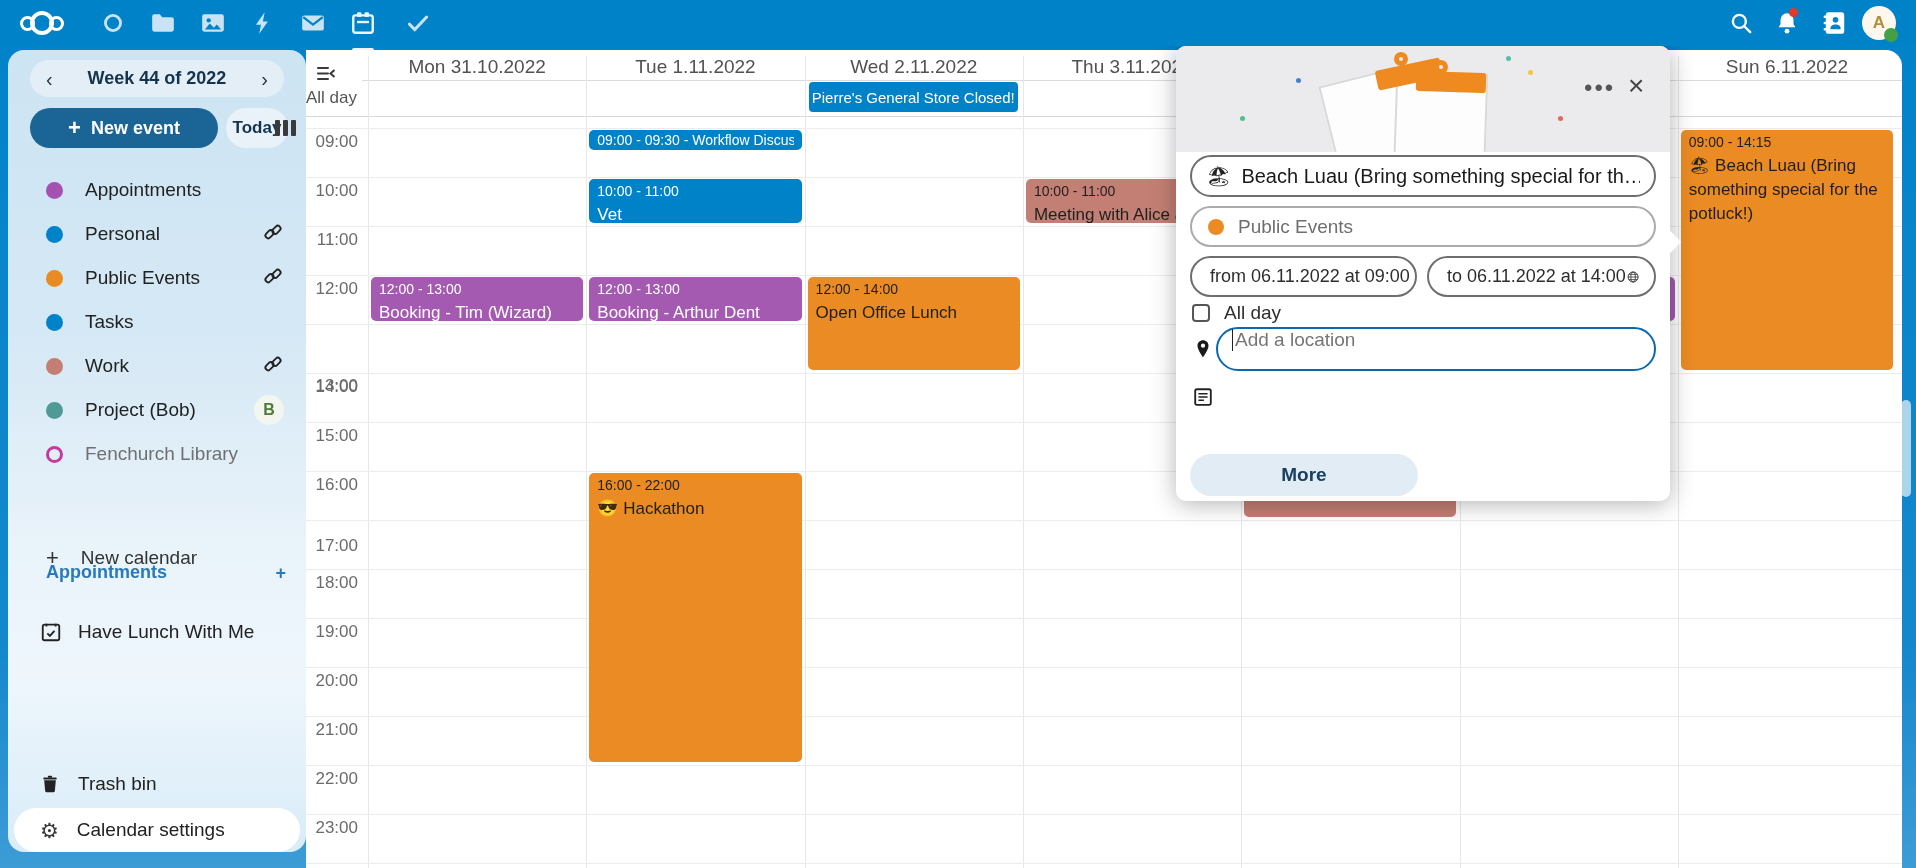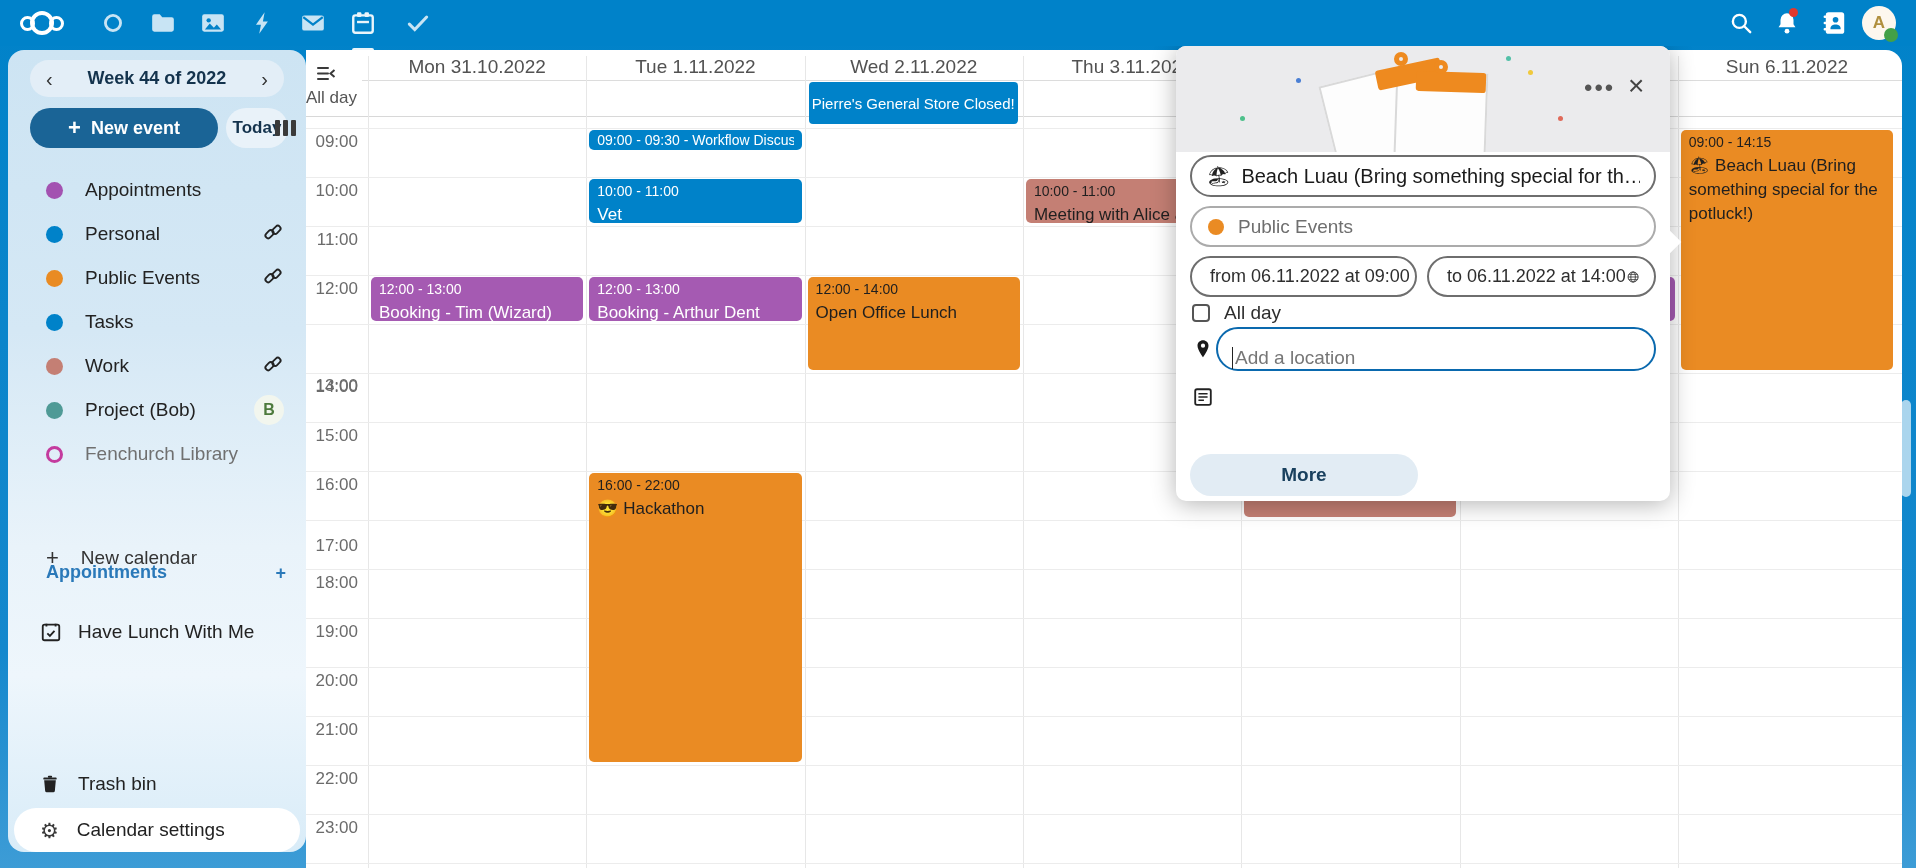--- a/index.html
+++ b/index.html
@@ -72,21 +72,21 @@
   .hour-label { position:absolute; left:0; width:52px; text-align:right; font-size:17px; color:#6b6b6b; }
   .event { position:absolute; border-radius:5px; padding:3px 8px; overflow:hidden; cursor:pointer; }
   .event .ev-time { font-size:14px; line-height:19px; white-space:nowrap; }
   .event .ev-title { font-size:17px; line-height:24px; margin-top:2px; }
   .event.oneline { display:flex; align-items:center; padding:0 8px; }
   .event.oneline .ev-line { font-size:14px; white-space:nowrap; overflow:hidden; }
   .ev-blue { background:#0082c9; color:#fff; }
   .ev-purple { background:#a55ab2; color:#fff; }
   .ev-orange { background:#ea8b23; color:#1f1f1f; }
   .ev-salmon { background:#c47f74; color:#1f1f1f; }
-  .allday-event { position:absolute; top:32px; height:42px; border-radius:4px; display:flex; align-items:center;
+  .allday-event { position:absolute; top:32px; height:30px; border-radius:4px; display:flex; align-items:center;
                   justify-content:center; font-size:15px; white-space:nowrap; overflow:hidden; cursor:pointer; }
   
   .popup { position:absolute; left:1176px; top:46px; width:494px; height:455px; background:#fff; border-radius:10px;
            box-shadow:0 3px 24px rgba(0,0,0,.3); z-index:50; }
   .popup-arrow { position:absolute; right:-8px; top:188px; width:16px; height:16px; background:#fff; transform:rotate(45deg); }
   .illo { position:absolute; left:0; top:0; width:494px; height:106px; background:#ebebed; border-radius:10px 10px 0 0; overflow:hidden; }
   .board { position:absolute; background:#fdfdfd; border:2px solid #d9d9d9; }
   .clip { position:absolute; background:#ee8a1f; border-radius:3px; }
   .clip-ring { position:absolute; width:14px; height:14px; border:5px solid #ee8a1f; border-radius:50%; background:#ebebed; }
   .confetti { position:absolute; width:5px; height:5px; border-radius:50%; }
@@ -103,21 +103,21 @@
   .p-date { position:absolute; top:210px; height:41px; border:2px solid #6e6e6e; border-radius:26px;
             display:flex; align-items:center; justify-content:space-between; padding:0 14px 0 18px; cursor:pointer; }
   .p-date .txt { font-size:18px; color:#2e2e2e; white-space:nowrap; }
   .p-from { left:14px; width:227px; }
   .p-to { left:251px; width:229px; }
   .p-allday { position:absolute; left:16px; top:256px; display:flex; align-items:center; gap:14px; cursor:pointer; }
   .checkbox { width:18px; height:18px; border:2px solid #555; border-radius:4px; background:#fff; }
   .p-allday span { font-size:19px; color:#2e2e2e; }
   .row-icon { position:absolute; left:16px; width:22px; height:22px; }
   .p-loc { position:absolute; left:40px; top:281px; width:440px; height:44px; border:2px solid #0a69ae; border-radius:24px;
-           display:flex; align-items:flex-end; padding:0 14px; background:#fff; }
+           display:flex; align-items:flex-start; padding:0 14px; background:#fff; }
   .caret { width:1px; height:22px; background:#222; margin-right:2px; }
   .placeholder { font-size:19px; color:#767676; }
   .p-desc { position:absolute; left:40px; top:330px; width:440px; height:70px; border:2px solid #8a8a8a; border-radius:14px;
             padding:10px 14px; background:#fff; }
   .p-btn { position:absolute; top:408px; height:42px; border:none; border-radius:21px; font-weight:bold; font-size:19px;
            cursor:pointer; font-family:inherit; }
   .btn-more { left:14px; width:228px; background:#e2ecf4; color:#19405e; }
   .btn-update { left:254px; width:226px; background:#1a6496; color:#fff; }
   
   .scroll-thumb { position:absolute; left:1901px; top:400px; width:10px; height:97px; border-radius:5px;

